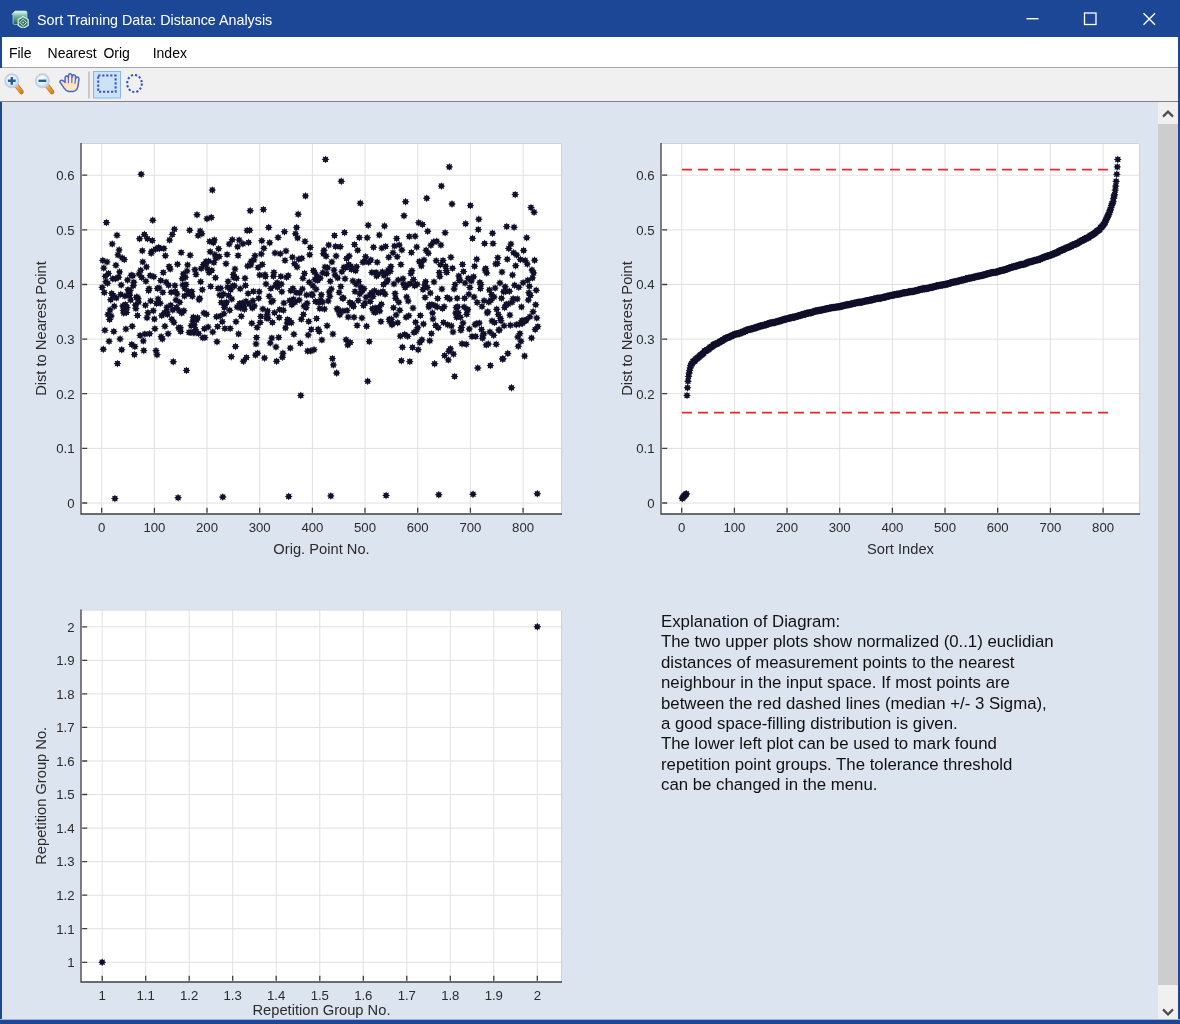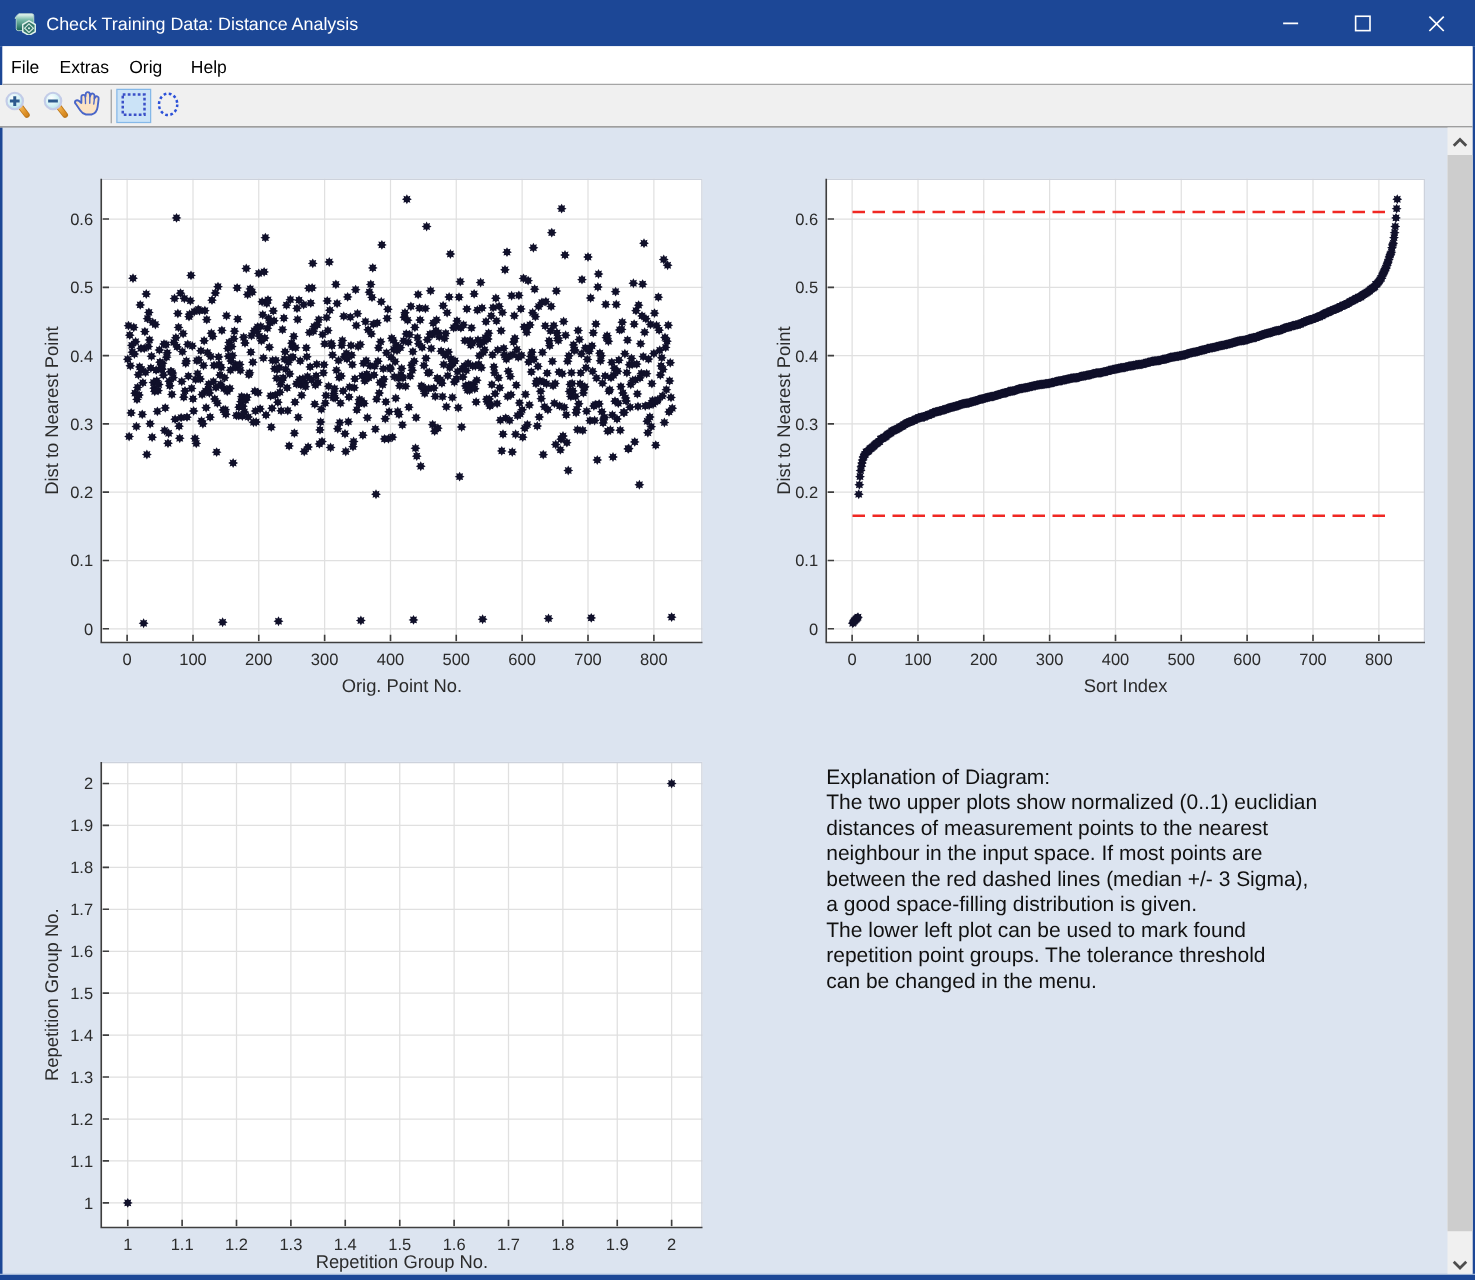--- a/index.html
+++ b/index.html
@@ -16,32 +16,32 @@
 <stop offset="0" stop-color="#eefaf5"></stop>
             <stop offset="0.35" stop-color="#7cbcab"></stop>
             <stop offset="1" stop-color="#156353"></stop>
           </linearGradient>
         </defs>
 <path d="M3.2,3.8 L5,2 L15.5,2 Q17,2 17,3.5 L17,13 L13,13 L13,15.5 L4.5,15.5 Q3,15.5 3,14 L3,6.5 L2,5.5 Z" fill="url(#gb)" stroke="#b9d8d0" stroke-width="0.7"></path>
 <path d="M13.2,7.7 L18.2,10.6 L18.2,16.4 L13.2,19.3 L8.2,16.4 L8.2,10.6 Z" fill="#35796b" stroke="#dff0ea" stroke-width="1.2"></path>
 <path d="M13.2,10.1 L16.7,13.5 L13.2,16.9 L9.7,13.5 Z" fill="none" stroke="#d9ece5" stroke-width="0.9"></path>
 <circle cx="13.2" cy="13.5" r="0.8" fill="#e6f4ef"></circle>
 </svg>
-<div style="position:absolute;left:37px;top:13px;line-height:1;color:#fff;font-size:14.3px">Check Training Data: Distance Analysis</div>
+<div style="position:absolute;left:37px;top:13px;line-height:1;color:#fff;font-size:14.3px">Sort Training Data: Distance Analysis</div>
 <svg width="160" height="37" style="position:absolute;right:0;top:0">
 <path d="M6.5 18.7 H18.5" stroke="#fff" stroke-width="1.4"></path>
 <rect x="64.5" y="13" width="11.5" height="11.5" fill="none" stroke="#fff" stroke-width="1.3"></rect>
 <path d="M123.5 13.3 L135 24.8 M135 13.3 L123.5 24.8" stroke="#fff" stroke-width="1.4"></path>
 </svg>
 </div>
 <div style="position:absolute;left:2px;top:37px;width:1176px;height:31px;background:#fff;border-bottom:1px solid #a5a5a5;font-size:14px;color:#000">
 <span style="position:absolute;left:6.9px;top:8px">File</span>
-<span style="position:absolute;left:45.6px;top:8px">Extras</span>
+<span style="position:absolute;left:45.6px;top:8px">Nearest</span>
 <span style="position:absolute;left:101.4px;top:8px">Orig</span>
-<span style="position:absolute;left:150.7px;top:8px">Help</span>
+<span style="position:absolute;left:150.7px;top:8px">Index</span>
 </div>
 <div style="position:absolute;left:0;top:68px;width:1178px;height:34px;background:#f0f0f0;border-bottom:1px solid #828282"><svg width="160" height="33" viewBox="0 0 160 33">
 <defs>
 <radialGradient id="glass" cx="0.4" cy="0.35" r="0.75">
 <stop offset="0" stop-color="#ffffff"></stop>
             <stop offset="0.55" stop-color="#d5f2f6"></stop>
             <stop offset="1" stop-color="#b2dcea"></stop>
 </radialGradient>
 <linearGradient id="hdl" x1="0" y1="0" x2="1" y2="1">
 <stop offset="0" stop-color="#f5b857"></stop>

